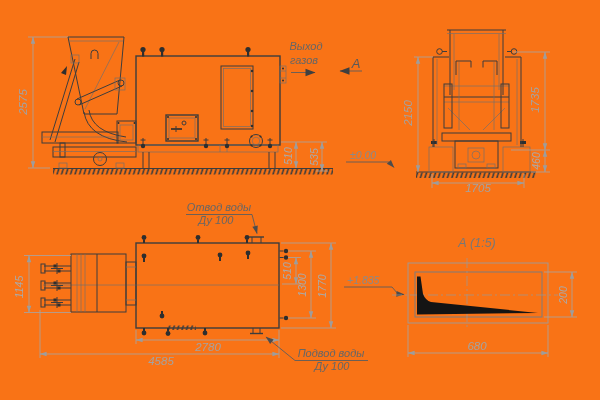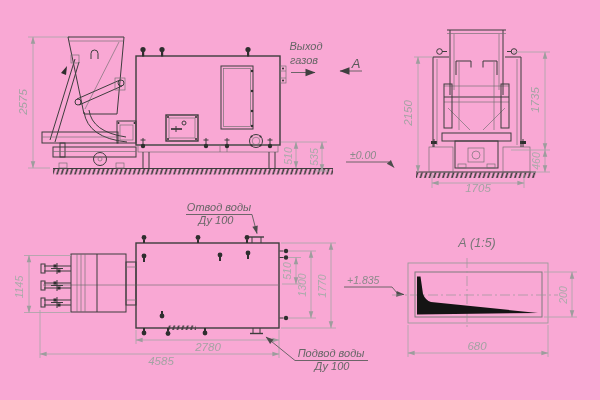--- a/index.html
+++ b/index.html
@@ -1,16 +1,16 @@
 <!DOCTYPE html>
 <html><head>
 <meta charset="utf-8">
 <style>
   html,body{margin:0;padding:0;background:#ffffff;}
-  .stage{width:600px;height:400px;background:#f9a8d4;overflow:hidden;position:relative;
+  .stage{width:600px;height:400px;background:#f97316;overflow:hidden;position:relative;
          font-family:"Liberation Sans",sans-serif;text-align:right;}
   svg{display:block;}
   
   .ml  {stroke:#3d3d3d;stroke-width:1;fill:none;}
   .ml2 {stroke:#3d3d3d;stroke-width:1.4;fill:none;}
   .thin{stroke:#6f6f6f;stroke-width:.65;fill:none;}
   .dim {stroke:#a6a6a6;stroke-width:.8;fill:none;}
   .lead{stroke:#5c5c5c;stroke-width:.9;fill:none;}
   .cl  {stroke:#9a9a9a;stroke-width:.7;fill:none;stroke-dasharray:10 3 2 3;}
   .dk  {fill:#2e2e2e;stroke:none;}

